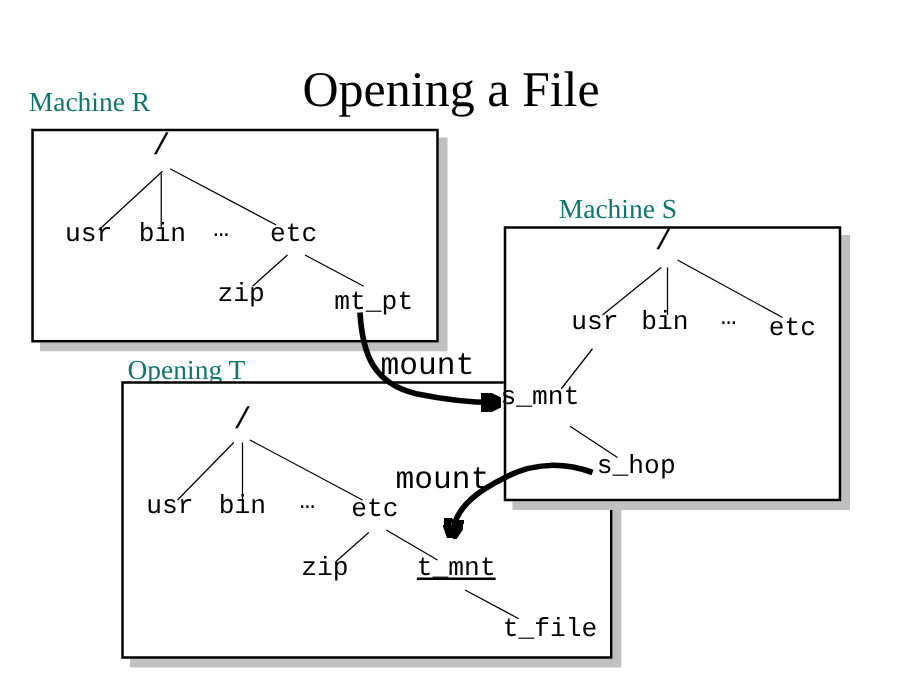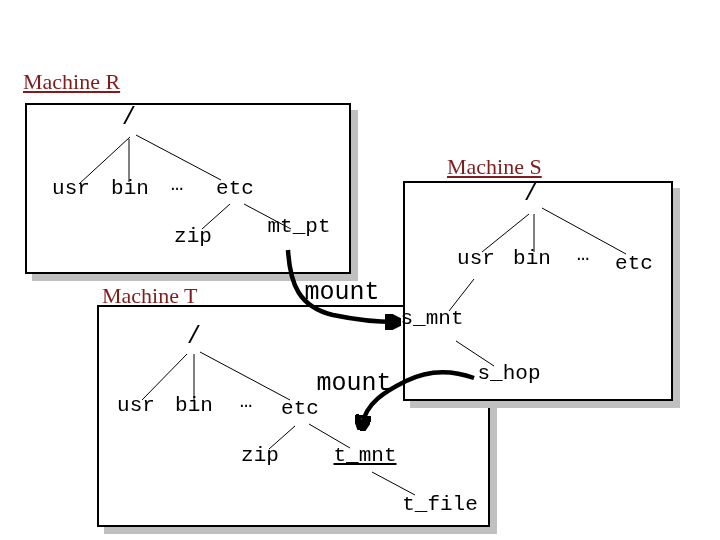--- a/index.html
+++ b/index.html
@@ -7,23 +7,22 @@
     width:720px; height:540px; background:#ffffff; overflow:hidden;
     font-family:"Liberation Serif", serif;
   }
   .slide { position:relative; width:720px; height:540px; background:#ffffff; }
 
   .title {
     position:absolute; left:242px; top:50px; margin:0;
     font:normal 40px/44px "Liberation Serif", serif; color:#000;
   }
   .machine-label {
-    position:absolute; font:normal 22px/24px "Liberation Serif", serif; color:#7f1d1d;
+    position:absolute; font:normal 22px/24px "Liberation Serif", serif; color:#0f766e;
     white-space:pre;
-    text-decoration:underline;
   }
   .box {
     position:absolute; box-sizing:border-box; background:#ffffff;
     border:2px solid #000; box-shadow:7px 7px 0 0 #c0c0c0;
   }
   #box-r { left:25px;  top:103px; width:326px; height:171px; z-index:1; }
   #box-t { left:97px;  top:305px; width:393px; height:222px; z-index:2; }
   #box-s { left:403px; top:181px; width:270px; height:220px; z-index:3; }
   .edges { position:absolute; left:0; top:0; width:100%; height:100%; display:block; }
   .edges line { stroke:#000; stroke-width:1; }
@@ -40,40 +39,41 @@
     color:#000; z-index:12; white-space:pre;text-align:center;
   }
   .arrows { position:absolute; left:0; top:0; z-index:20; pointer-events:none; }
   .arrows path { stroke:#000; stroke-width:4.5; fill:none; }
 </style>
 </head>
 <body>
 
 <div class="slide">
 
+  <h1 class="title">Opening a File</h1>
 
   <div class="machine-label" style="left:23px; top:70px;">Machine R</div>
   <div class="box" id="box-r">
     <svg class="edges" viewBox="0 0 322 167">
       <line x1="103" y1="32" x2="52" y2="79"></line>
       <line x1="102" y1="34" x2="102" y2="77"></line>
       <line x1="109" y1="30" x2="194" y2="75"></line>
       <line x1="203" y1="99" x2="175" y2="124"></line>
       <line x1="217" y1="99" x2="264" y2="124"></line>
     </svg>
   </div>
   <span class="node node-root" style="left:129px; top:106px;">/</span>
   <span class="node" style="left:71px;  top:178px;">usr</span>
   <span class="node" style="left:130px; top:178px;">bin</span>
   <span class="node" style="left:177px; top:174px;">…</span>
   <span class="node" style="left:235px; top:178px;">etc</span>
   <span class="node" style="left:193px; top:226px;">zip</span>
-  <span class="node" style="left:299px; top:216px;">mt_pt</span>
+  <span class="node" style="left:299px; top:232px;">mt_pt</span>
 
-  <div class="machine-label" style="left:102px; top:284px;">Machine T</div>
+  <div class="machine-label" style="left:102px; top:284px;">Opening T</div>
   <div class="box" id="box-t">
     <svg class="edges" viewBox="0 0 389 218">
       <line x1="88" y1="47" x2="43" y2="93"></line>
       <line x1="95" y1="47" x2="95" y2="93"></line>
       <line x1="101" y1="45" x2="191" y2="93"></line>
       <line x1="196" y1="119" x2="170" y2="142"></line>
       <line x1="210" y1="117" x2="251" y2="141"></line>
       <line x1="273" y1="165" x2="316" y2="188"></line>
     </svg>
   </div>

